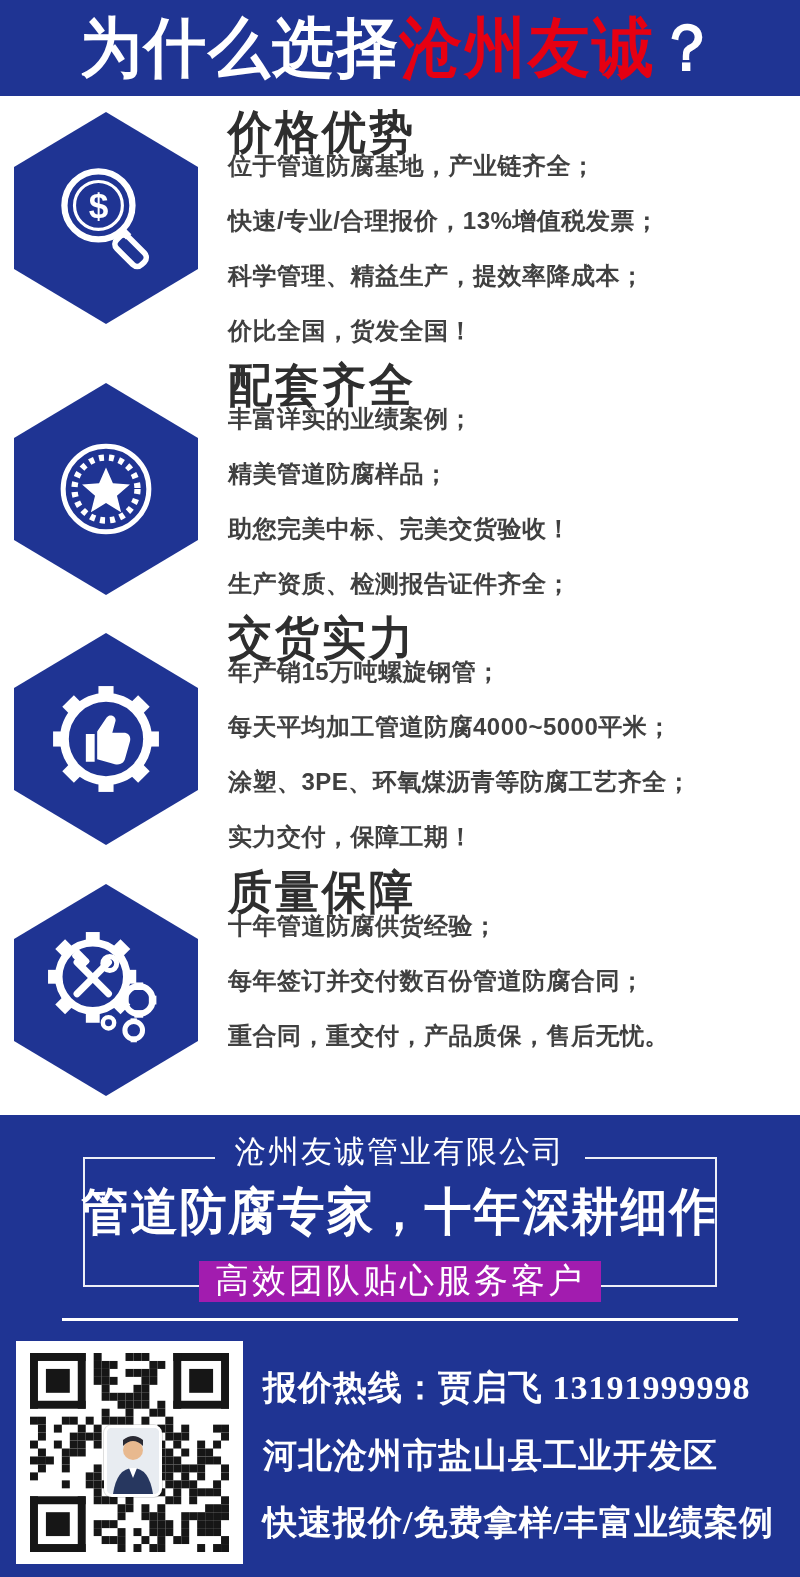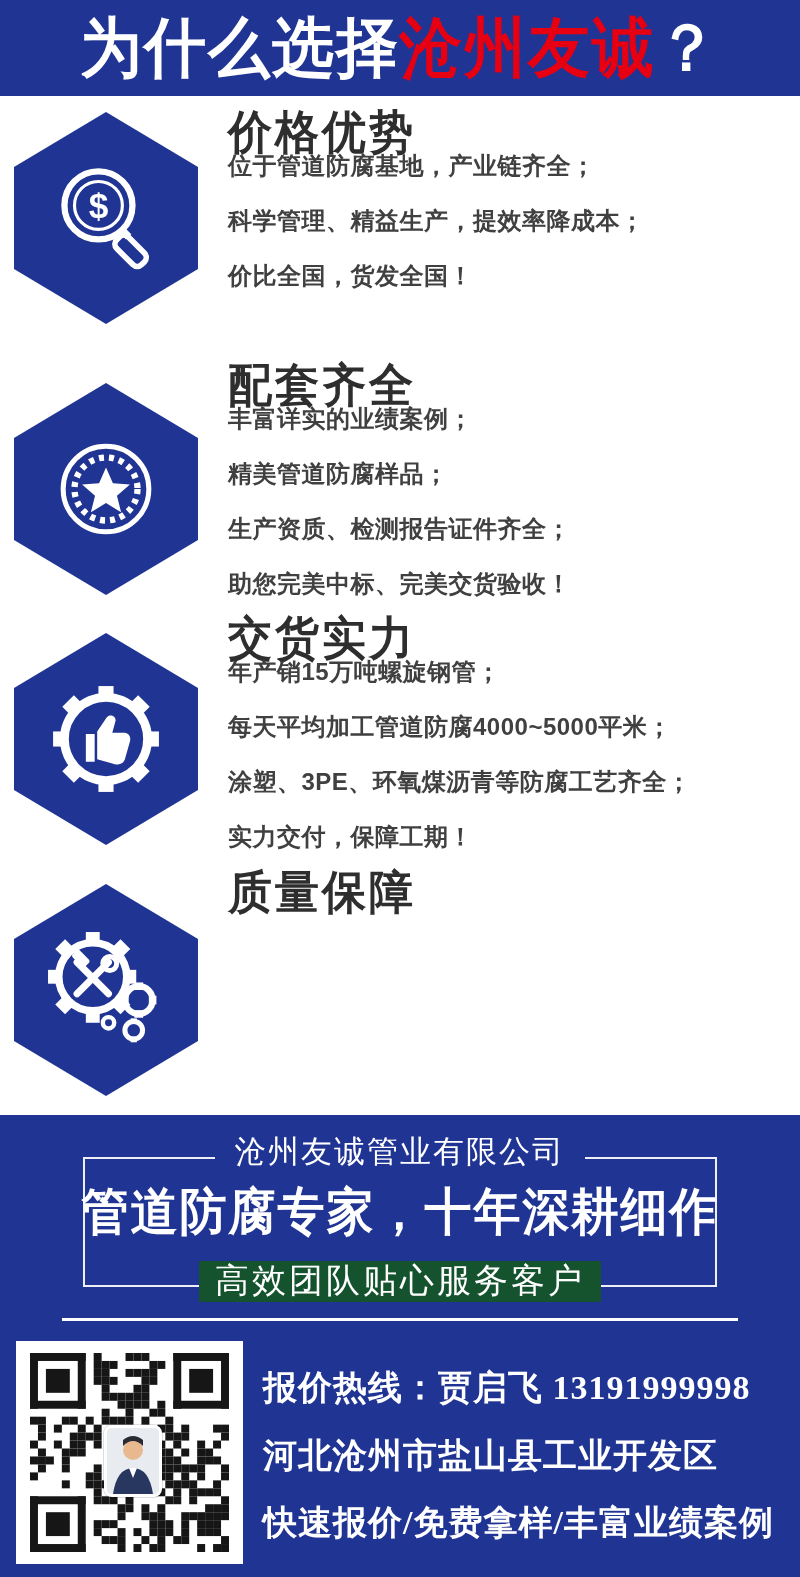--- a/index.html
+++ b/index.html
@@ -49,21 +49,21 @@
   }
   .slogan{
     position:absolute;left:0;top:73px;width:100%;text-align:center;color:#ffffff;
     font-size:47px;font-weight:900;letter-spacing:2px;line-height:1;transform:scaleY(1.08);
     white-space:nowrap;
   }
   .subslogan{
     position:absolute;left:0;top:146px;width:100%;text-align:center;
   }
   .subslogan span{
-    display:inline-block;background:#14532d;padding:0 16px;color:#ffffff;
+    display:inline-block;background:#a21caf;padding:0 16px;color:#ffffff;
     font-size:34px;font-weight:400;letter-spacing:3px;line-height:1.2;
     font-family:"Liberation Serif","DejaVu Serif",serif;
   }
   .separator{position:absolute;left:62px;top:203px;width:676px;height:3px;background:#ffffff;}
   .qr-panel{
     position:absolute;left:16px;top:226px;width:227px;height:223px;background:#ffffff;
     display:flex;align-items:center;justify-content:center;
   }
   .qr-portrait{
     position:absolute;left:88px;top:84px;width:52px;height:66px;border-radius:8px;
@@ -93,37 +93,38 @@
       <circle cx="44" cy="40" r="27" fill="none" stroke="#fff" stroke-width="5"></circle>
       <circle cx="44" cy="40" r="19" fill="none" stroke="#fff" stroke-width="2.5"></circle>
       <text x="44" y="50" font-size="28" font-weight="bold" fill="#fff" text-anchor="middle" font-family="Liberation Sans,sans-serif">$</text>
       <line x1="63" y1="60" x2="68" y2="65" stroke="#fff" stroke-width="6"></line>
       <rect x="63" y="62" width="13" height="28" rx="5" transform="rotate(-45 69.5 76)" fill="none" stroke="#fff" stroke-width="4.5"></rect>
     </svg>
   </div>
   <div class="sec-title" style="top:110px">价格优势</div>
   <div class="sec-lines" style="top:138px">
     <div>位于管道防腐基地，产业链齐全；</div>
+    <div>快速/专业/合理报价，13%增值税发票；</div>
     <div>科学管理、精益生产，提效率降成本；</div>
     <div>价比全国，货发全国！</div>
   </div>
 
   <div class="hex" style="top:383px">
     <svg viewBox="0 0 100 100">
       <circle cx="50" cy="50" r="34" fill="none" stroke="#fff" stroke-width="4"></circle>
       <circle cx="50" cy="50" r="25" fill="none" stroke="#fff" stroke-width="5" stroke-dasharray="4 4"></circle>
       <path d="M50 33 L55.5 45.5 L69 46.5 L58.7 55.3 L62 68.5 L50 61.2 L38 68.5 L41.3 55.3 L31 46.5 L44.5 45.5 Z" fill="#fff"></path>
     </svg>
   </div>
   <div class="sec-title" style="top:363px">配套齐全</div>
   <div class="sec-lines" style="top:391px">
     <div>丰富详实的业绩案例；</div>
     <div>精美管道防腐样品；</div>
+    <div>助您完美中标、完美交货验收！</div>
     <div>生产资质、检测报告证件齐全；</div>
-    <div>助您完美中标、完美交货验收！</div>
   </div>
 
   <div class="hex" style="top:633px">
     <svg viewBox="0 0 100 100">
       <g fill="#fff">
         <rect x="44" y="8" width="12" height="14"></rect>
         <rect x="44" y="78" width="12" height="14"></rect>
         <rect x="8" y="44" width="14" height="12"></rect>
         <rect x="78" y="44" width="14" height="12"></rect>
         <rect x="18" y="18" width="13" height="13" transform="rotate(45 24.5 24.5)"></rect>
@@ -169,20 +170,25 @@
         <rect x="62" y="54.5" width="6" height="7"></rect>
           <rect x="84" y="54.5" width="6" height="7"></rect>
         <circle cx="72" cy="82" r="7" fill="none" stroke="#fff" stroke-width="4"></circle>
         <rect x="69.5" y="72.5" width="5" height="4.5"></rect>
           <rect x="69.5" y="87" width="5" height="4.5"></rect>
         <circle cx="52" cy="76" r="4.5" fill="none" stroke="#fff" stroke-width="3.5"></circle>
       </g>
     </svg>
   </div>
   <div class="sec-title" style="top:870px">质量保障</div>
+  <div class="sec-lines" style="top:898px">
+    <div>十年管道防腐供货经验；</div>
+    <div>每年签订并交付数百份管道防腐合同；</div>
+    <div>重合同，重交付，产品质保，售后无忧。</div>
+  </div>
 
   <div class="footer">
     <div class="frame"></div>
     <div class="company">
       <span>沧州友诚管业有限公司</span>
     </div>
     <div class="slogan">管道防腐专家，十年深耕细作</div>
     <div class="subslogan">
       <span>高效团队贴心服务客户</span>
     </div>

